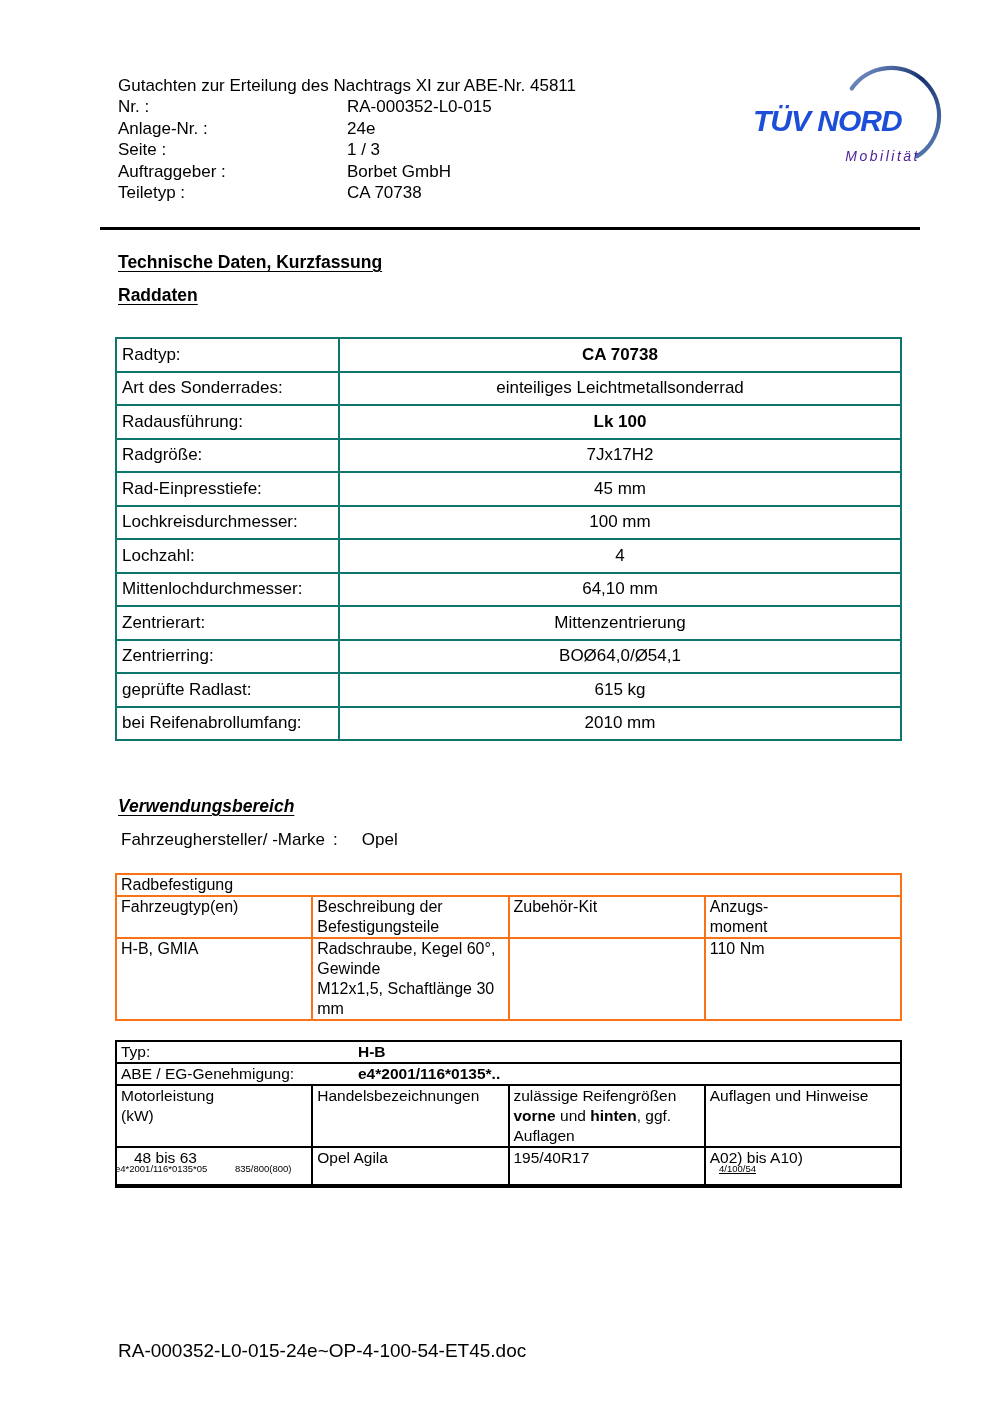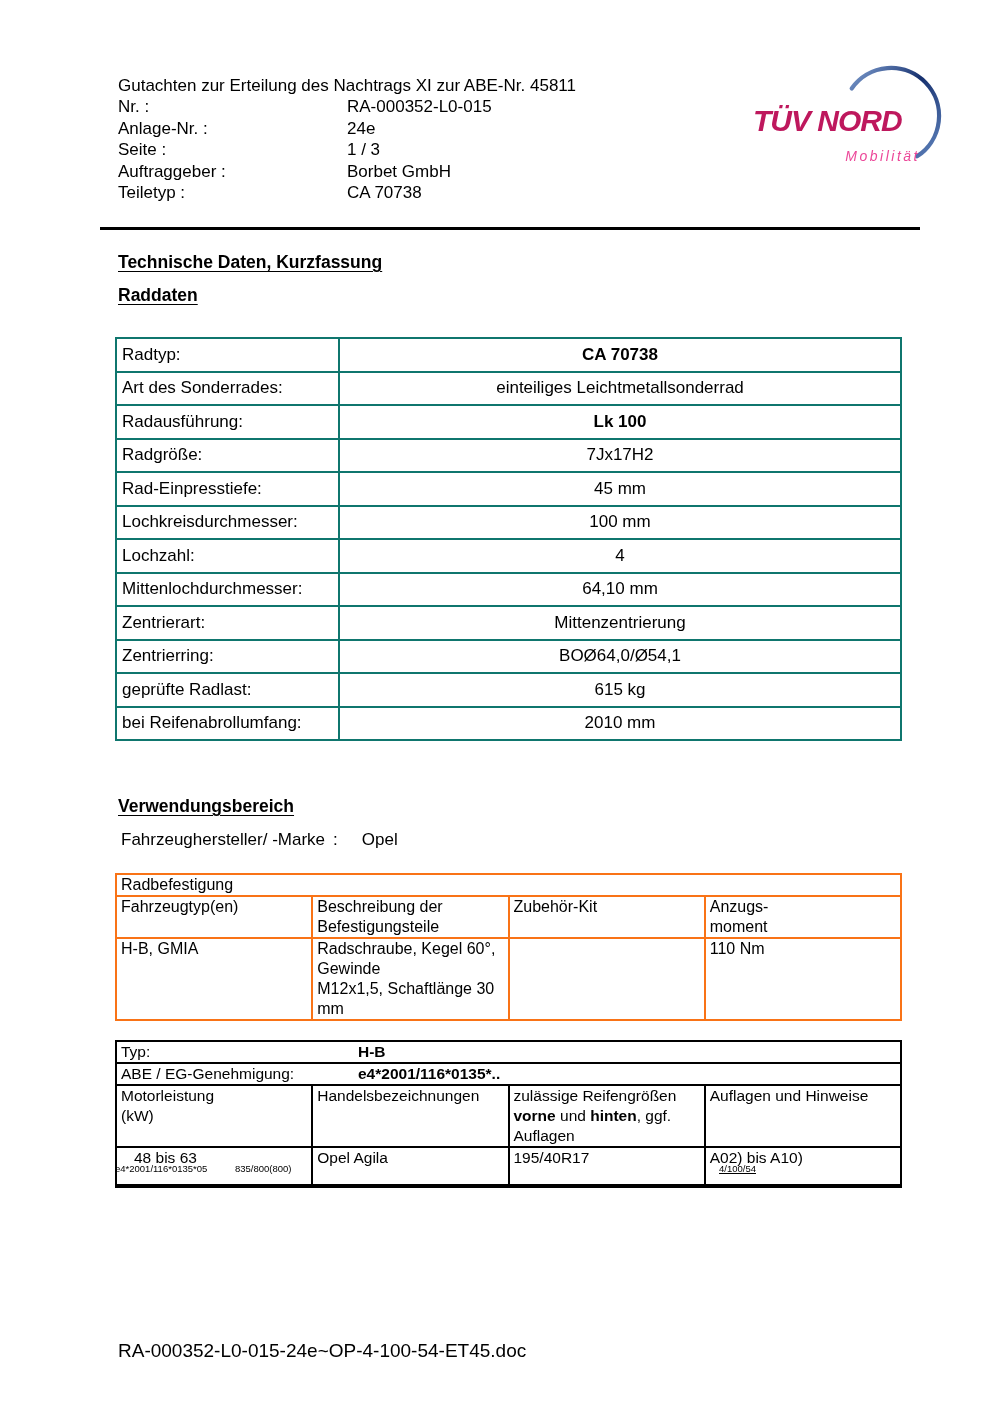--- a/index.html
+++ b/index.html
@@ -17,41 +17,41 @@
   .hdr { position:absolute; left:118px; top:75px; width:640px; font-size:17px; line-height:21.4px; }
   .hdr-row { display:flex; }
   .hdr-label { width:229px; flex:none; }
 
   
   .logo { position:absolute; left:748px; top:50px; width:200px; height:130px; }
   .logo svg { position:absolute; left:95px; top:8px; }
   .logo-brand {
     position:absolute; left:5px; top:54px;
     font-size:30px; font-weight:bold; font-style:italic;
-    color:#be185d; letter-spacing:-1px; white-space:nowrap;
+    color:#1d4ed8; letter-spacing:-1px; white-space:nowrap;
   }
   .logo-tagline {
     position:absolute; right:28px; top:98px;
     font-size:14px; font-style:italic; letter-spacing:2.5px;
-    color:#ec4899; white-space:nowrap;
+    color:#4c1d95; white-space:nowrap;
   }
 
   
   .rule { position:absolute; left:100px; top:227px; width:820px; height:3px; background:#000; }
 
   
   .heading {
     position:absolute; left:118px;
     font-size:17.5px; font-weight:bold;
     text-decoration:underline; text-underline-offset:3px;
     white-space:nowrap;
   }
   #h-tech { top:252px; }
   #h-rad  { top:285px; }
-  #h-verw { top:796px; }
+  #h-verw { top:796px;font-style:italic; }
 
   
   table { border-collapse:collapse; table-layout:fixed; }
   .raddaten {
     position:absolute; left:115px; top:337px;
     width:787px; height:404px; font-size:17px;
   }
   .raddaten td { border:2px solid #0f766e; padding:0 4px; vertical-align:middle; }
   .raddaten td.lab { width:223px; padding-left:5px; text-align:left; }
   .raddaten td.val { text-align:center; }

